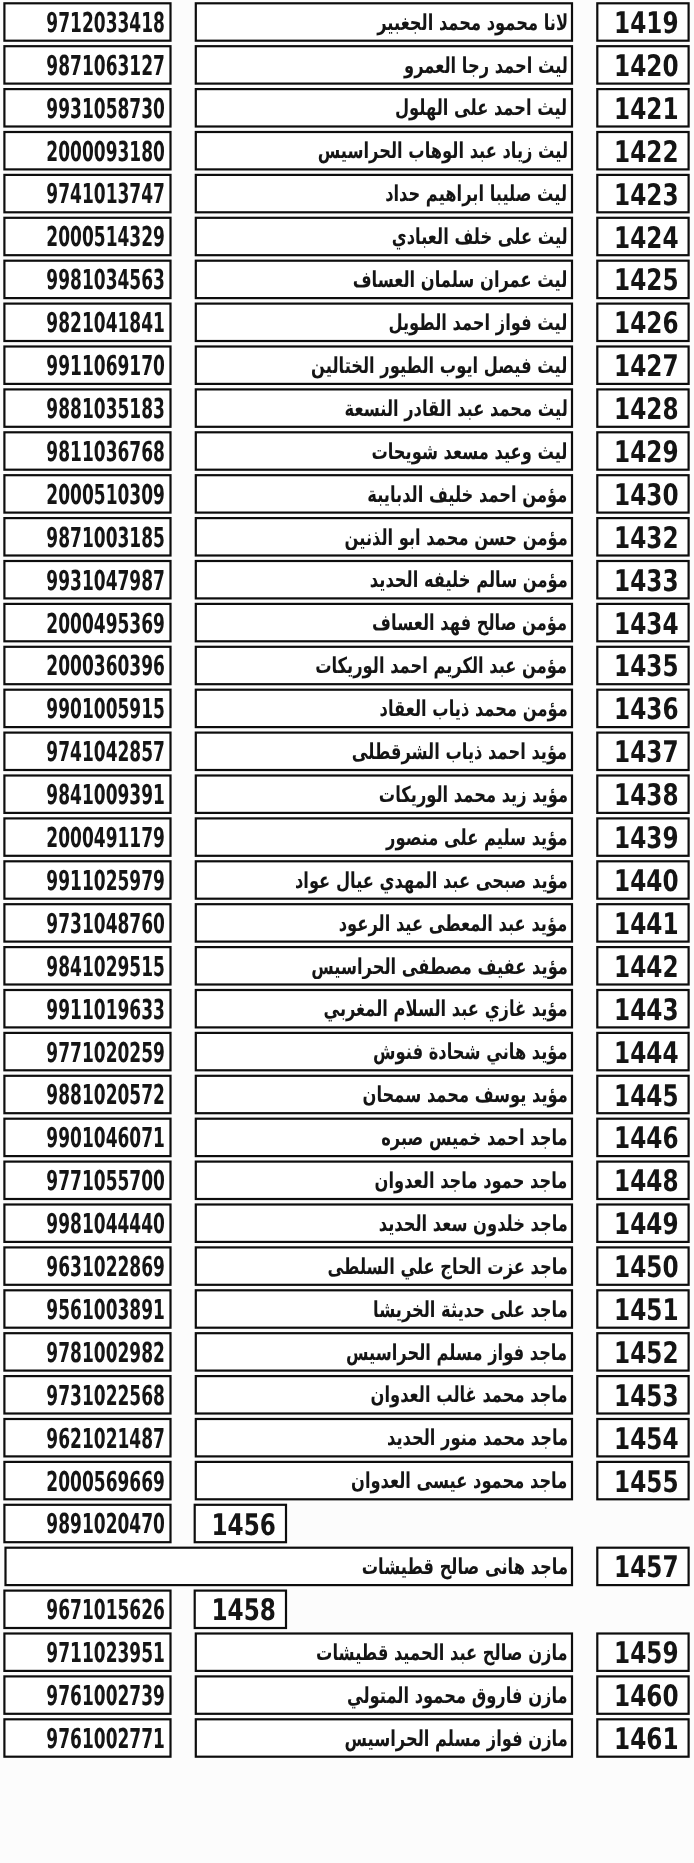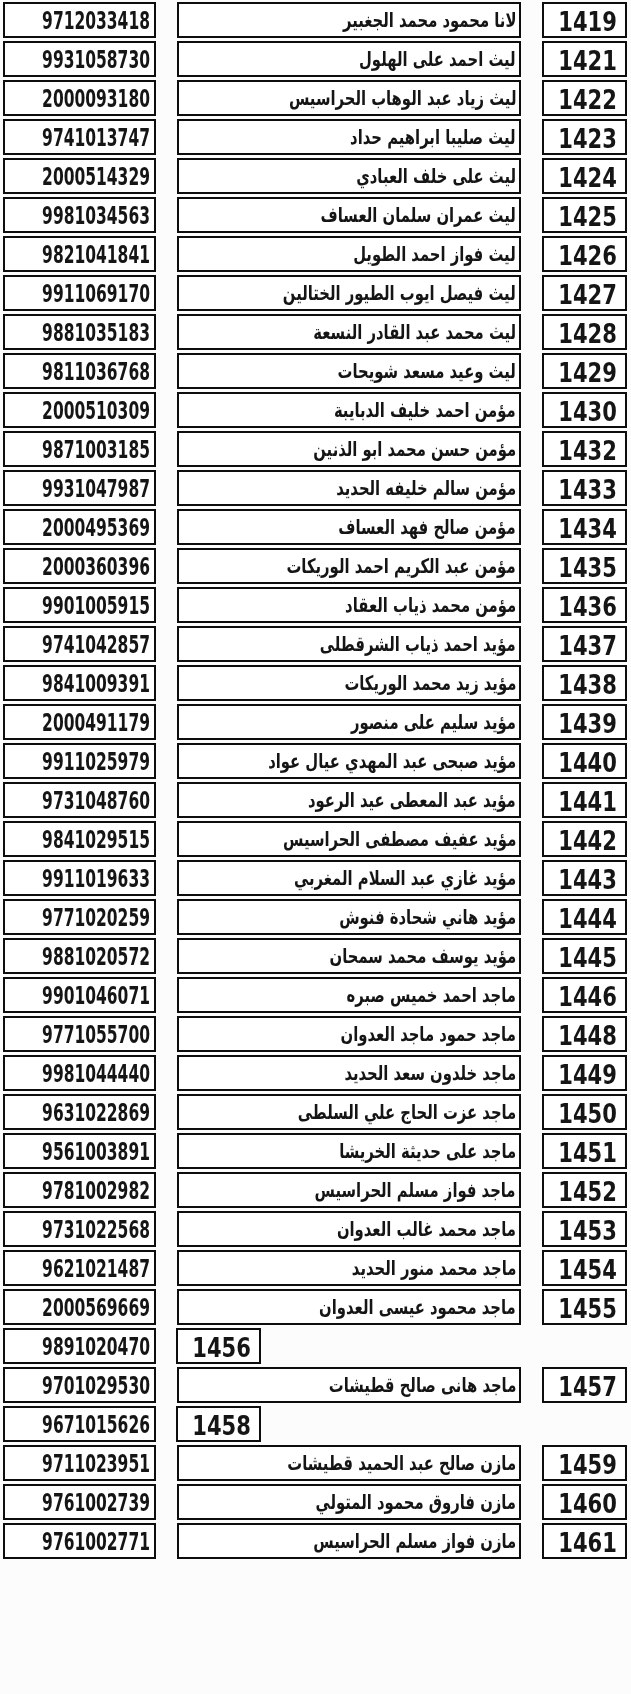--- a/index.html
+++ b/index.html
@@ -91,20 +91,31 @@
       <span class="id-text">9712033418</span>
     </div>
     <div class="cell cell-name">
       <span class="name-text">لانا محمود محمد الجغبير</span>
     </div>
     <div class="cell cell-num">
       <span class="num-text">1419</span>
     </div>
   </div>
 
+  <div class="row">
+    <div class="cell cell-id">
+      <span class="id-text">9871063127</span>
+    </div>
+    <div class="cell cell-name">
+      <span class="name-text">ليث احمد رجا العمرو</span>
+    </div>
+    <div class="cell cell-num">
+      <span class="num-text">1420</span>
+    </div>
+  </div>
 
   <div class="row">
     <div class="cell cell-id">
       <span class="id-text">9931058730</span>
     </div>
     <div class="cell cell-name">
       <span class="name-text">ليث احمد على الهلول</span>
     </div>
     <div class="cell cell-num">
       <span class="num-text">1421</span>
@@ -500,23 +511,20 @@
   <div class="row">
     <div class="cell cell-id">
       <span class="id-text">9891020470</span>
     </div>
     <div class="cell cell-num">
       <span class="num-text">1456</span>
     </div>
   </div>
 
   <div class="row">
-    <div class="cell cell-id">
-      <span class="id-text">9701029530</span>
-    </div>
     <div class="cell cell-name">
       <span class="name-text">ماجد هانى صالح قطيشات</span>
     </div>
     <div class="cell cell-num">
       <span class="num-text">1457</span>
     </div>
   </div>
 
   <div class="row">
     <div class="cell cell-id">

